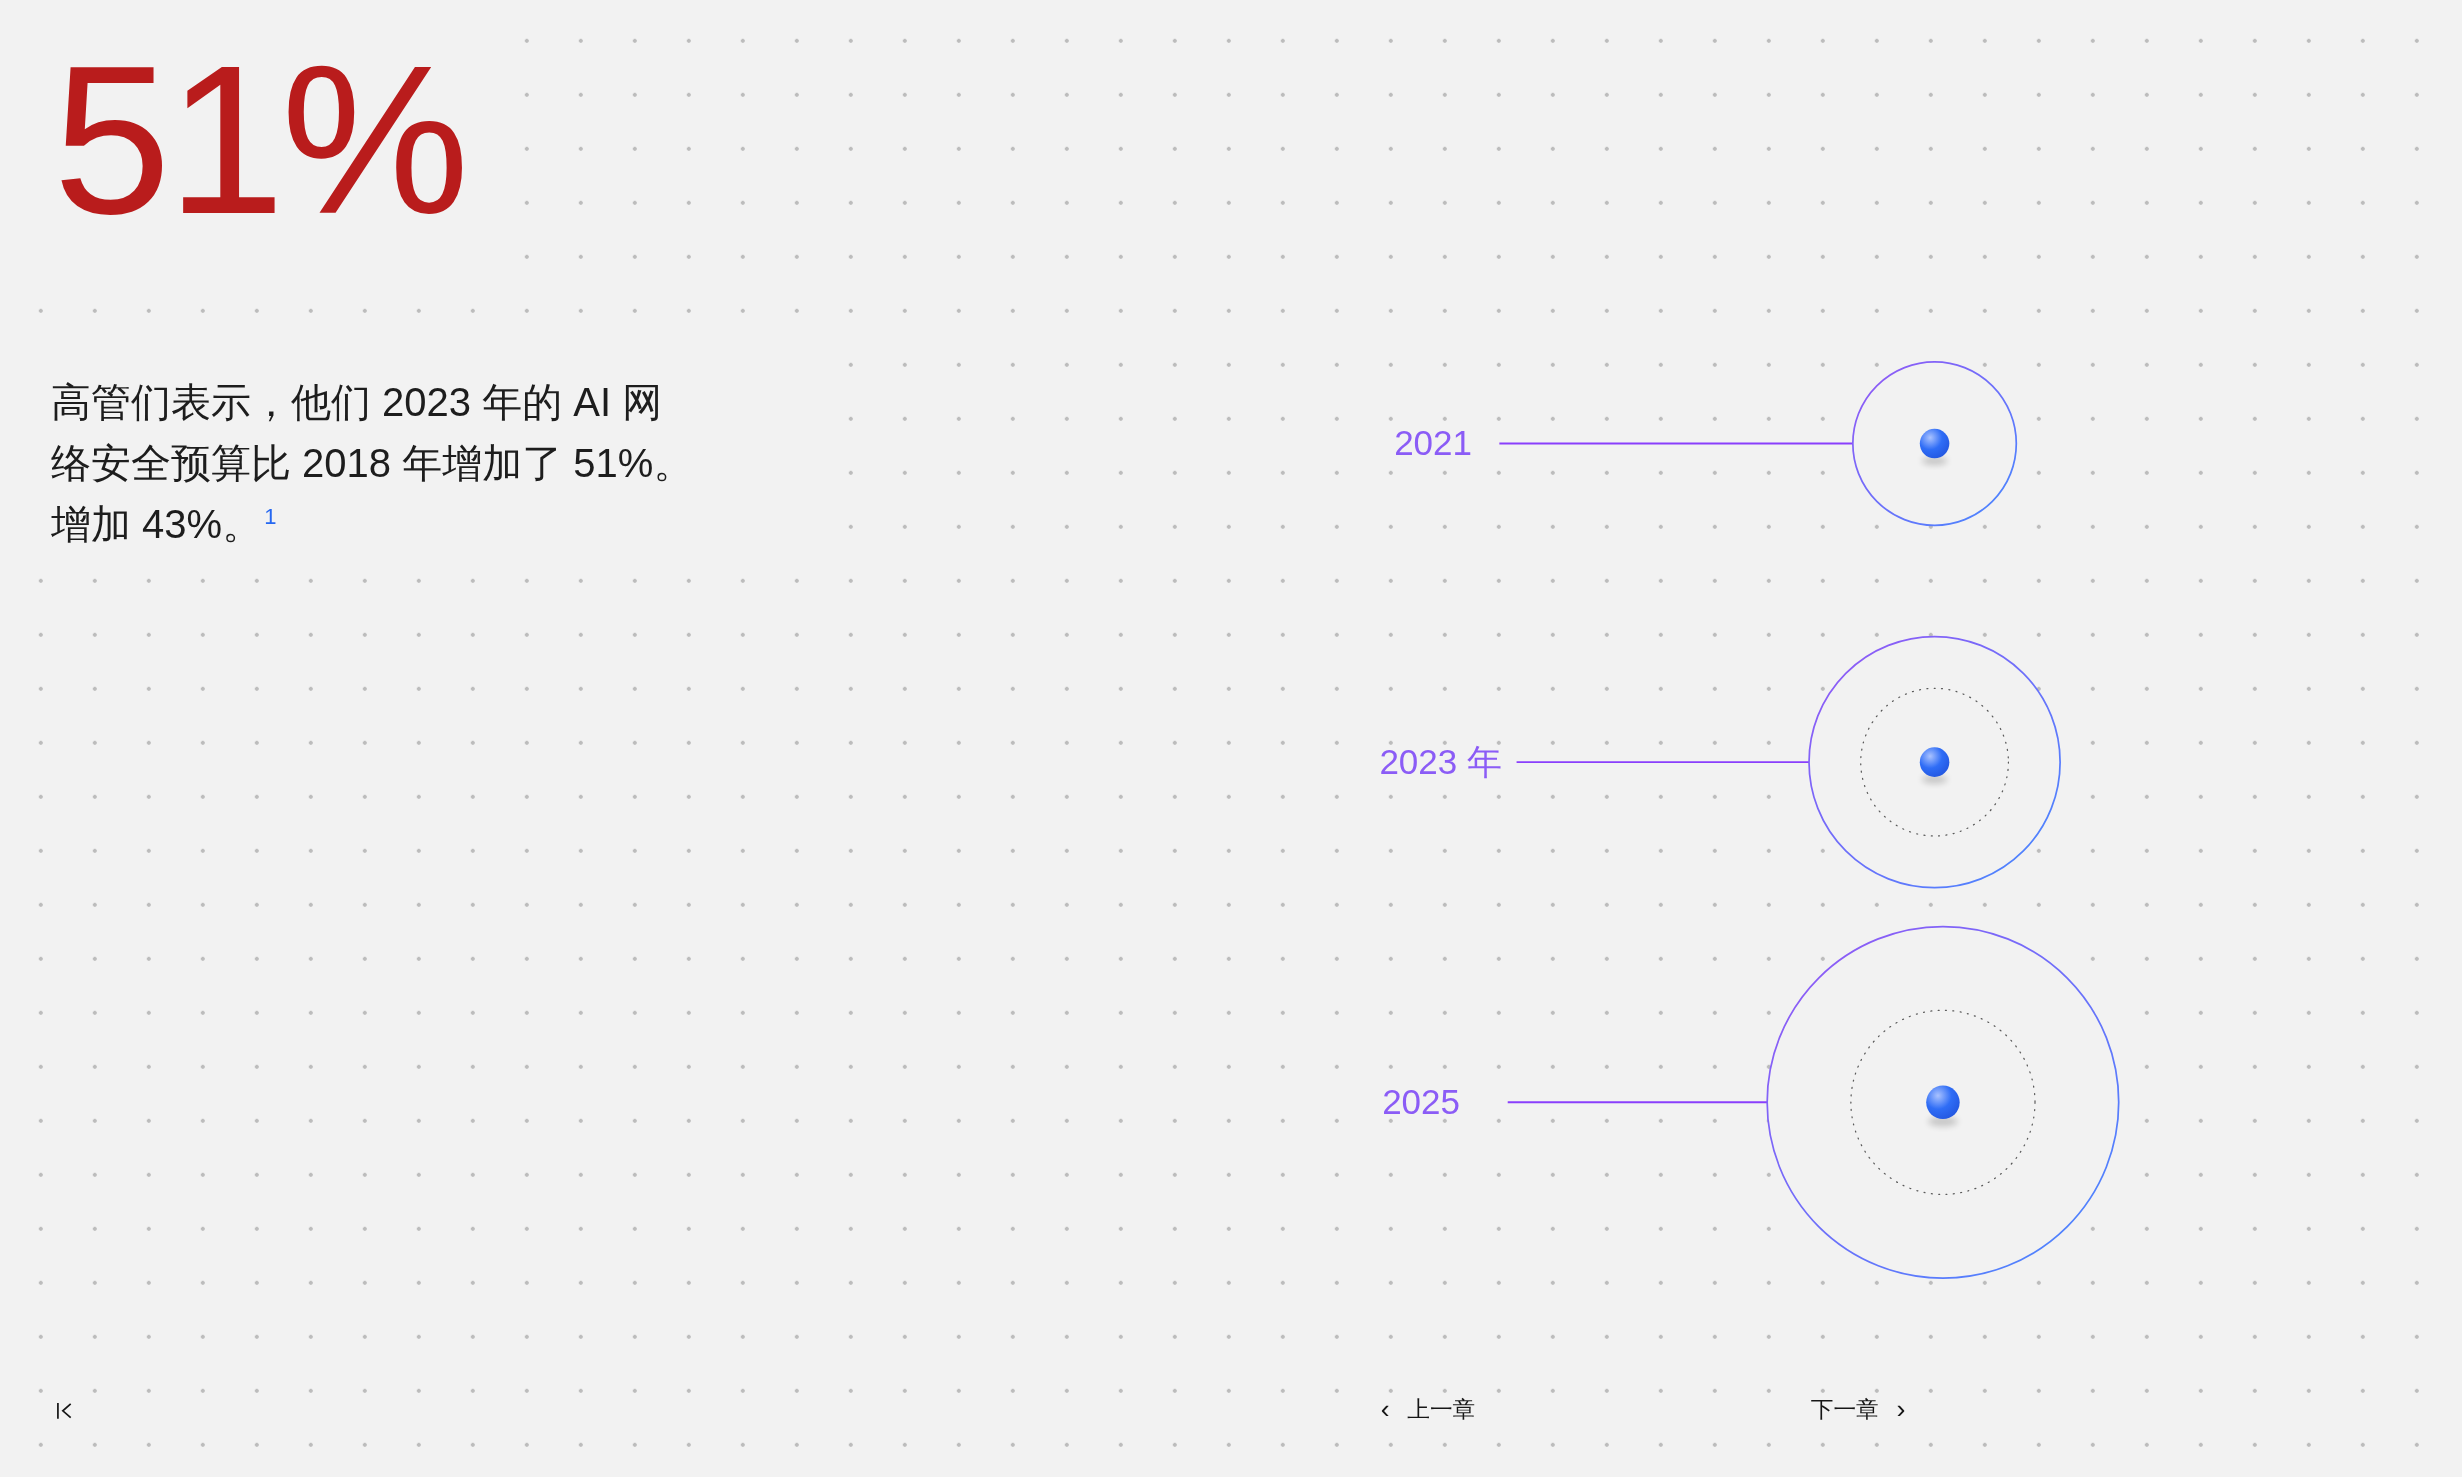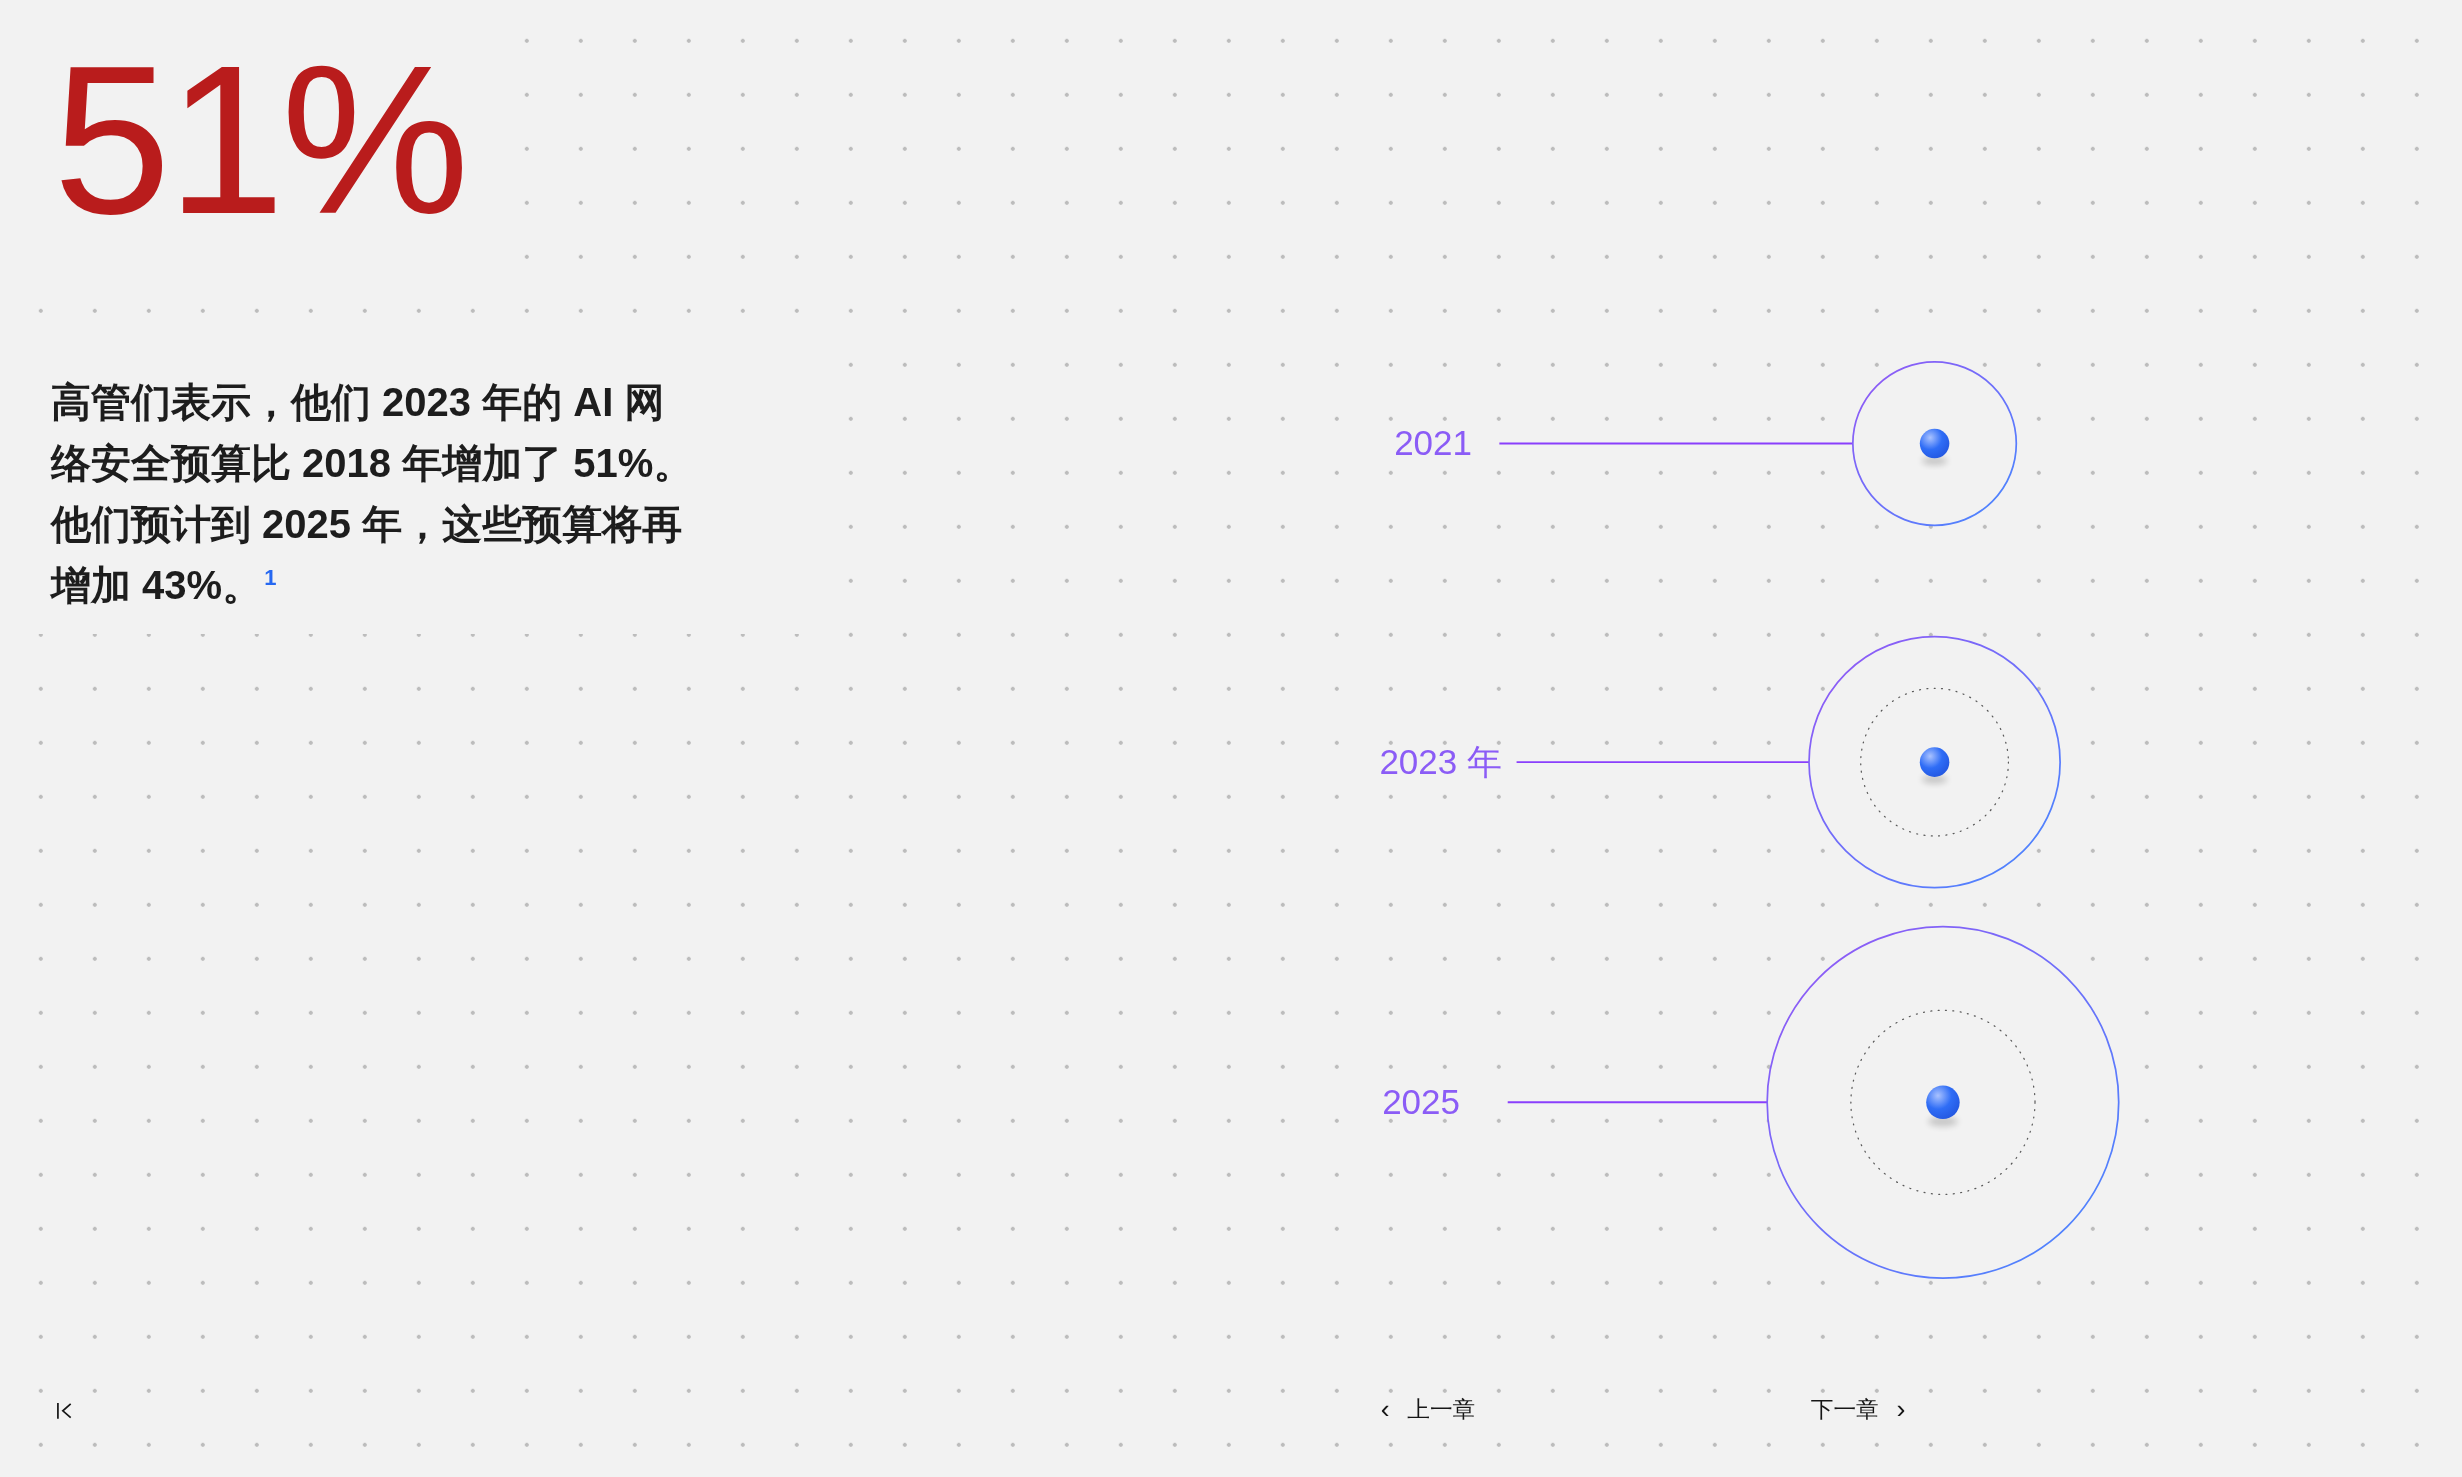--- a/index.html
+++ b/index.html
@@ -31,21 +31,20 @@
     color:#b91c1c;
   }
   .body-copy {
     position:absolute; z-index:2;
     left:0; top:358px;
     width:847px;
     padding:13.8px 19.7px 17.7px 51px;
     background:#f2f2f2;
     font-size:40px; line-height:1.53;
     color:#1d1d1d;
-    font-weight:bold;
   }
   .body-copy .footnote {
     color:#2668f1;
     font-size:0.55em;
     vertical-align:super;
     margin-left:2px;
   }
 
   .year-label {
     position:absolute; z-index:2;
@@ -116,21 +115,20 @@
     <circle cx="3946" cy="2239" r="187" fill="none" stroke="#5a5a5a" stroke-width="2.5" stroke-dasharray="2 13" stroke-linecap="round"></circle>
     <ellipse cx="3946" cy="2278" rx="30" ry="10" fill="#000" opacity="0.18" filter="url(#softBlur)"></ellipse>
     <circle cx="3946" cy="2239" r="34" fill="url(#sphere)"></circle>
   </svg>
 
   <div class="headline">51%</div>
 
   <div class="body-copy">
     <div>高管们表示，他们 2023 年的 AI 网</div>
     <div>络安全预算比 2018 年增加了 51%。</div>
-    <div>他们预计到 2025 年，这些预算将再</div>
     <div><span>增加 43%。</span><span class="footnote">1</span></div>
   </div>
 
   <div class="year-label" id="year-2021">2021</div>
   <div class="year-label" id="year-2023">2023 年</div>
   <div class="year-label" id="year-2025">2025</div>
 
   <div class="footer">
 
     <div class="skip-btn">

